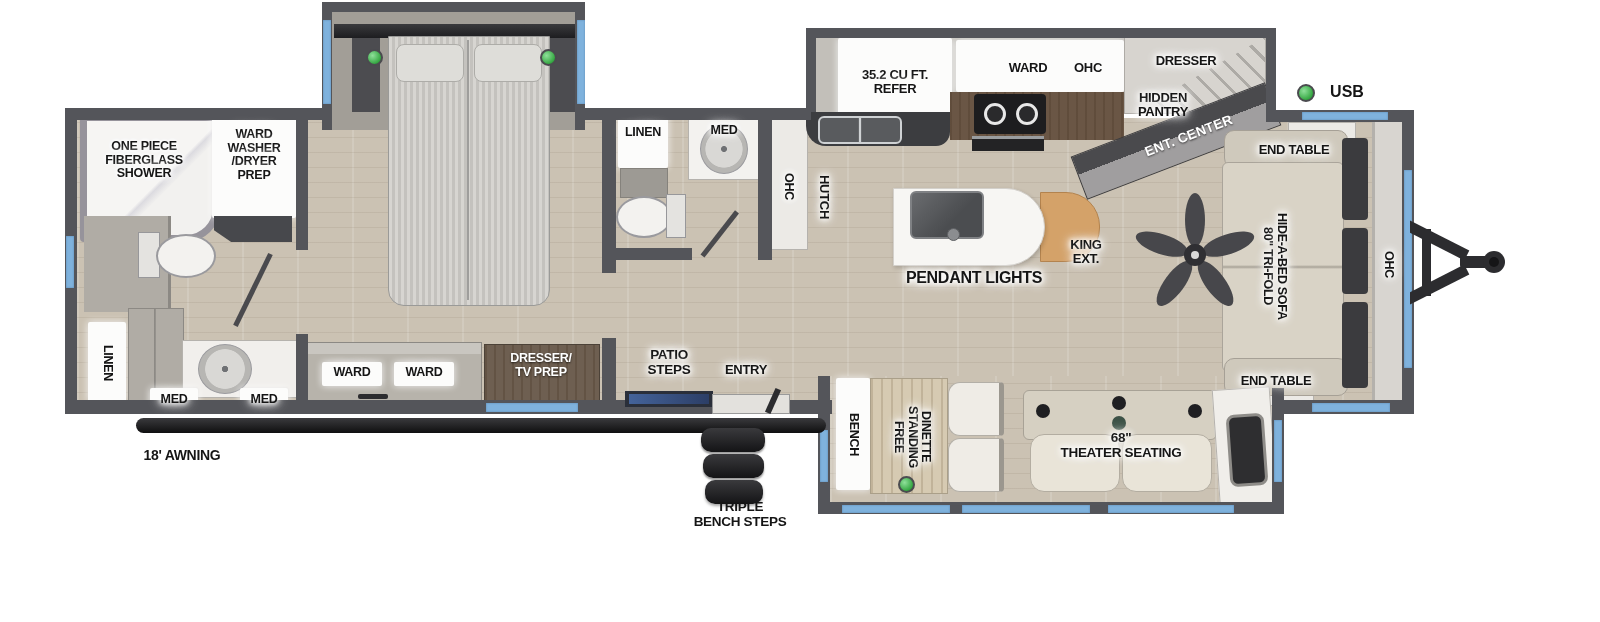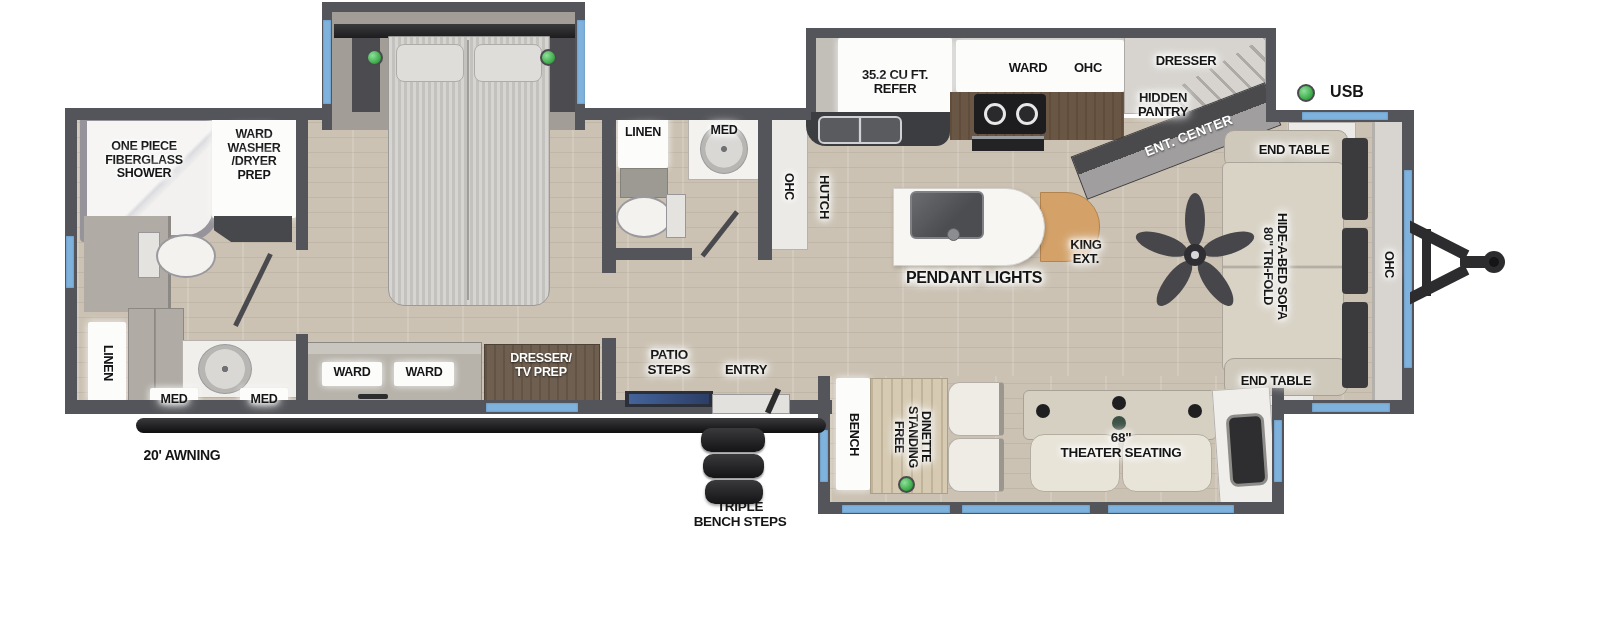--- a/index.html
+++ b/index.html
@@ -227,21 +227,21 @@
   <div class="lbl on-dark" style="left:1100px;top:129px;width:178px;font-size:13.5px;transform:rotate(-21deg);letter-spacing:.4px;">ENT. CENTER</div>
   <div class="lbl" style="left:900px;top:269px;width:148px;font-size:16px;">PENDANT LIGHTS</div>
   <div class="lbl" style="left:1058px;top:238px;width:56px;font-size:13px;">KING
 EXT.</div>
 
   <div class="lbl" style="left:640px;top:348px;width:58px;font-size:13.5px;">PATIO
 STEPS</div>
   <div class="lbl" style="left:714px;top:363px;width:64px;font-size:13px;">ENTRY</div>
   <div class="lbl" style="left:688px;top:500px;width:104px;font-size:13.5px;text-shadow:none;">TRIPLE
 BENCH STEPS</div>
-  <div class="lbl" style="left:134px;top:448px;width:96px;font-size:14px;text-shadow:none;">20' AWNING</div>
+  <div class="lbl" style="left:134px;top:448px;width:96px;font-size:14px;text-shadow:none;">18' AWNING</div>
 
   <div class="lbl vlbl" style="left:840px;top:396px;width:26px;height:76px;font-size:12.5px;">BENCH</div>
   <div class="lbl vlbl" style="left:884px;top:386px;width:56px;height:102px;font-size:12.5px;">FREE
 STANDING
 DINETTE</div>
   <div class="lbl" style="left:1040px;top:431px;width:162px;font-size:13.5px;">68"
 THEATER SEATING</div>
   <div class="lbl" style="left:1250px;top:143px;width:88px;font-size:13px;">END TABLE</div>
   <div class="lbl" style="left:1232px;top:374px;width:88px;font-size:13px;">END TABLE</div>
   <div class="lbl vlbl" style="left:1250px;top:192px;width:48px;height:148px;font-size:12.5px;">80" TRI-FOLD

